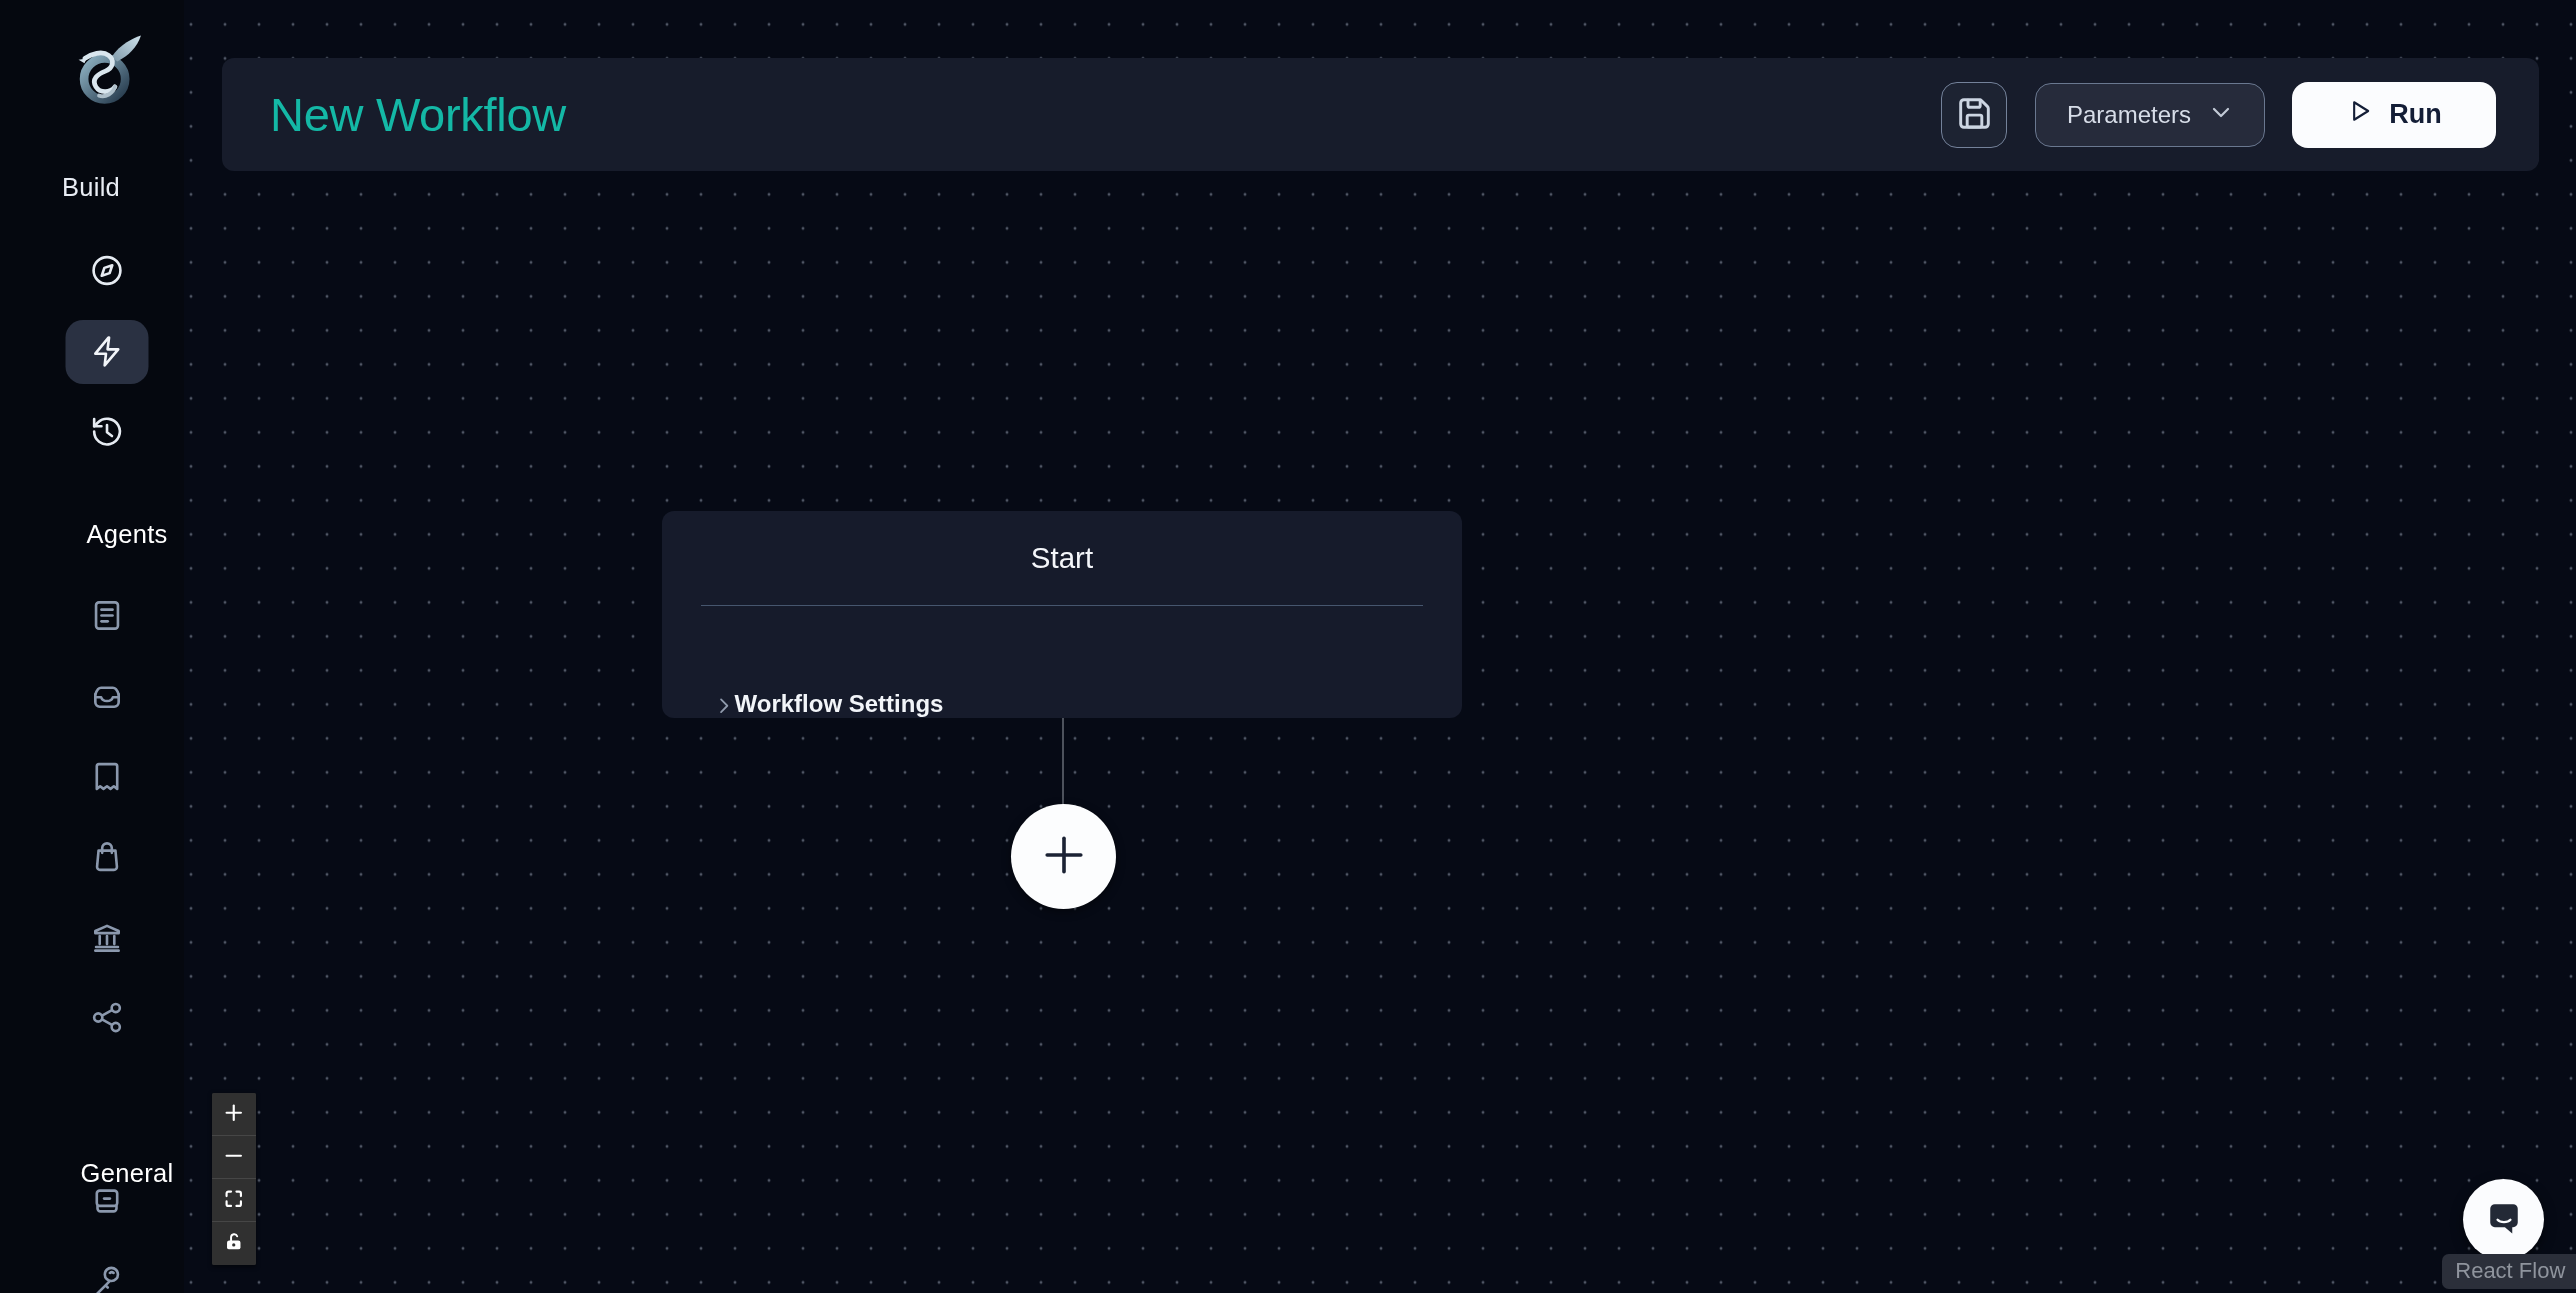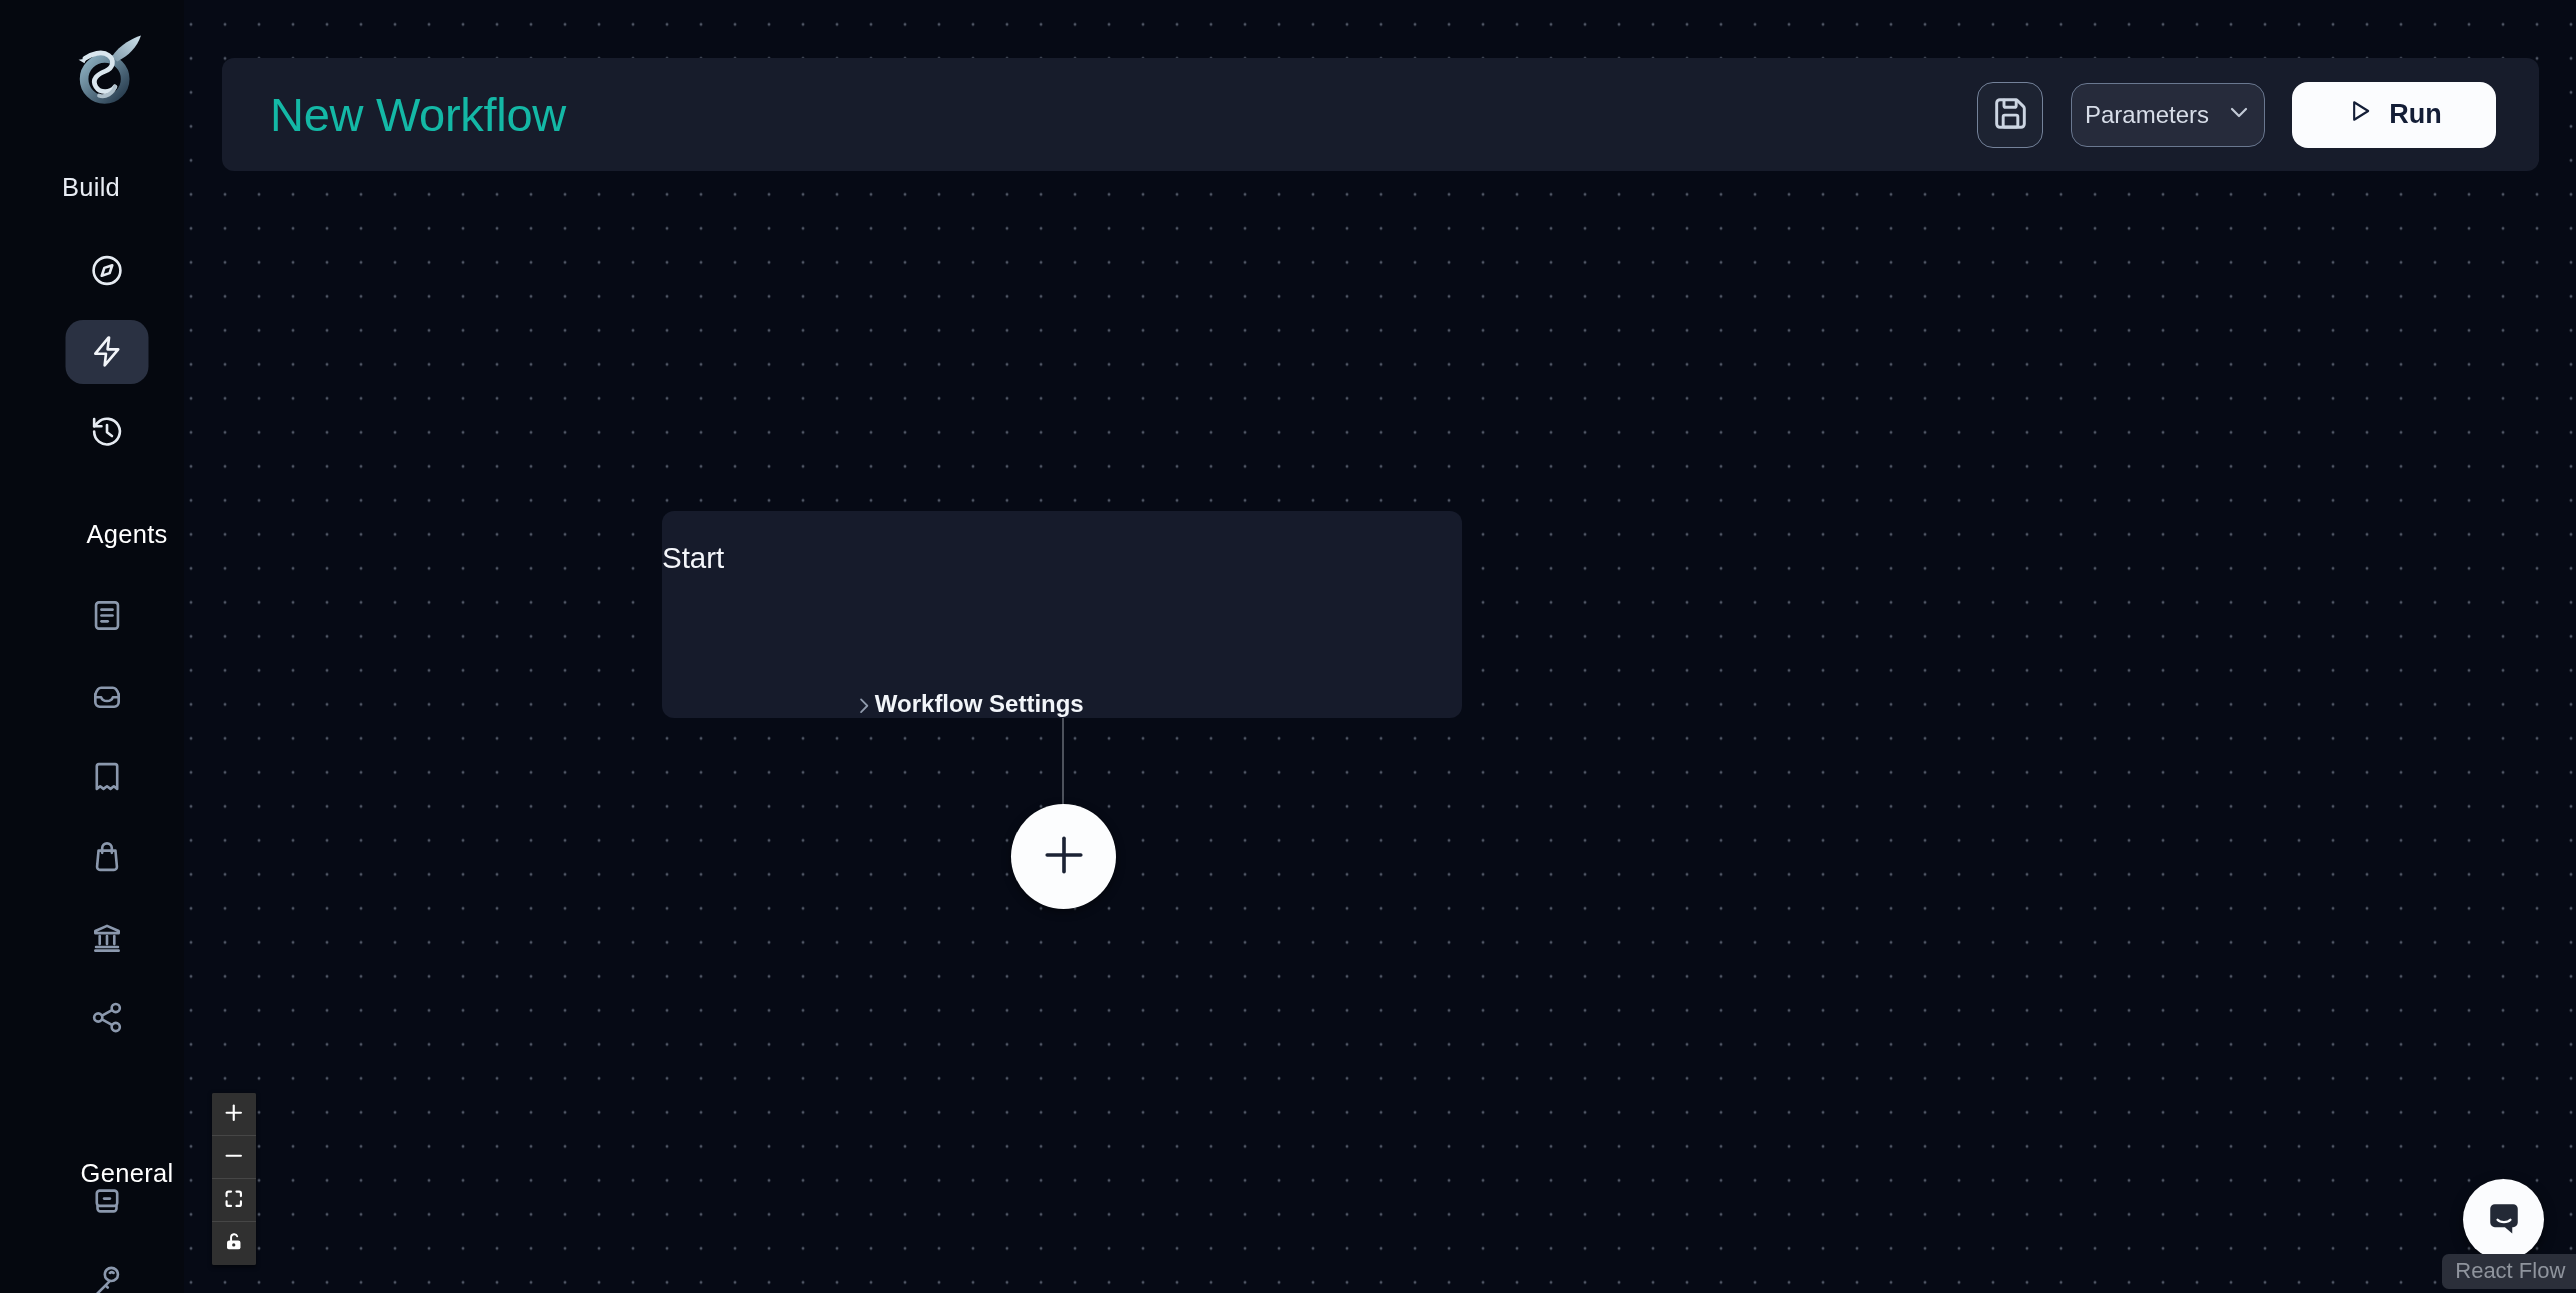--- a/index.html
+++ b/index.html
@@ -46,36 +46,36 @@
     display:flex; align-items:center;
   }
   .header-title { margin-left:48px; font-size:47px; font-weight:500; color:#14b8a6; letter-spacing:-0.3px; }
   .header-actions { margin-left:auto; display:flex; align-items:center; gap:27.5px; padding-right:43px; }
   .save-btn {
     width:66px; height:66px; border-radius:16px; border:1.3px solid #74829a; background:#1d2332;
     display:flex; align-items:center; justify-content:center; color:#ccd5e2; cursor:pointer;
   }
   .save-btn svg { width:39px; height:39px; }
   .params-btn {
-    height:64px; padding:0 13px; border-radius:16px; border:1.3px solid #6a7890; background:#262b3b;
+    height:64px; padding:0 31px; border-radius:16px; border:1.3px solid #6a7890; background:#262b3b;
     display:flex; align-items:center; gap:17.5px; color:#d7dde8; cursor:pointer;
     font-size:24px; font-weight:500;
   }
   .params-btn svg { width:24px; height:24px; color:#c2cad6; }
   .run-btn {
     height:66px; width:204px; border-radius:16px; background:#fbfcfe; color:#131d36;
     display:flex; align-items:center; justify-content:center; gap:14.8px; cursor:pointer;
     font-size:27px; font-weight:700; border:none;
   }
   .run-btn svg { width:28px; height:28px; }
 
   
   .start-node {
     position:absolute; left:478px; top:511px; width:800px; height:207px;
-    background:#161b2b; border-radius:12px; display:flex; flex-direction:row;
+    background:#161b2b; border-radius:12px; display:flex; flex-direction:column;
   }
   .start-node-titlebar { height:94px; display:flex; align-items:center; justify-content:center; }
   .start-node-title { font-size:29.5px; font-weight:500; color:#f4f6fa; }
   .start-node-divider { height:1.3px; margin:0 39px; background:#46566e; }
   .start-node-settings {
     flex:1; display:flex; align-items:flex-end; padding-left:51px; cursor:pointer;
   }
   .start-node-settings svg { width:21.5px; height:21.5px; color:#8f9aac; }
   .settings-label { font-size:24px; font-weight:600; color:#f2f5f9; }
 

